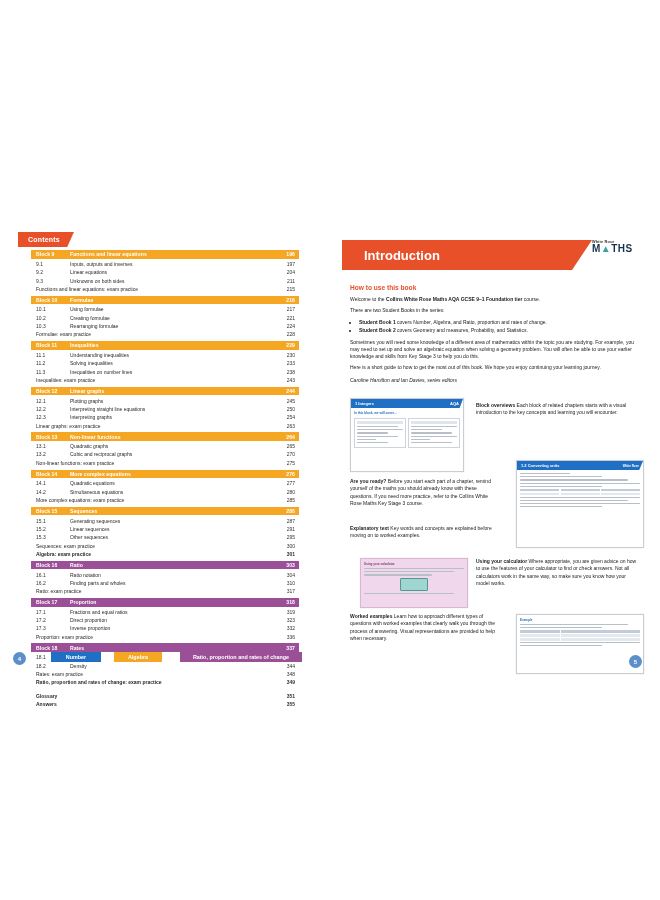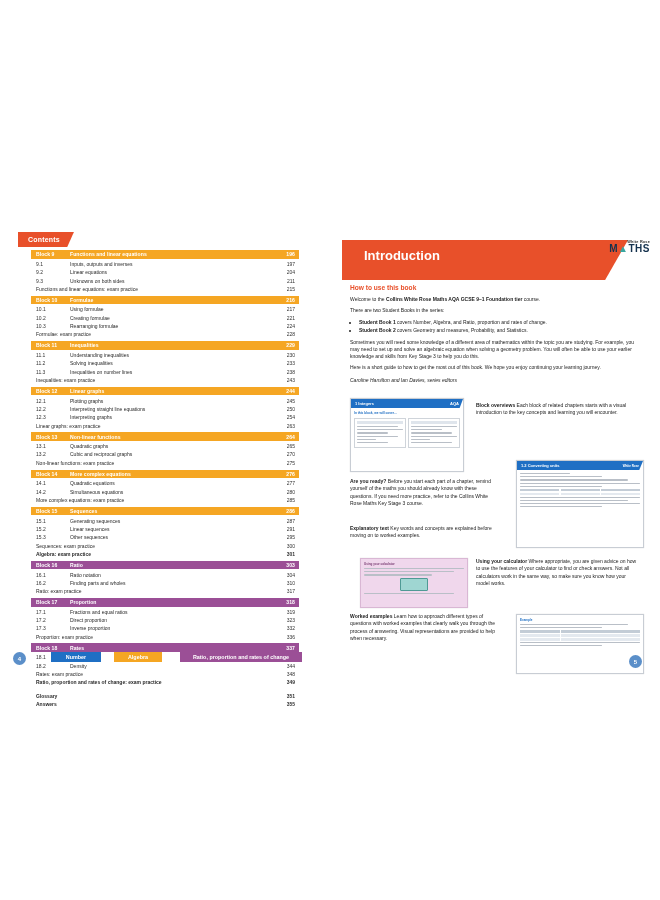--- a/index.html
+++ b/index.html
@@ -37,24 +37,24 @@
   .pgbadge{position:absolute;width:13px;height:13px;border-radius:50%;background:#5B8FC9;
     color:#fff;font-size:6px;font-weight:bold;display:flex;align-items:center;justify-content:center;}
   .pgbadge.left{left:13px;top:4px;}
   .tag{position:absolute;top:4px;height:10px;display:flex;align-items:center;justify-content:center;
     color:#ffffff;font-size:5.4px;font-weight:bold;padding:0 6px;box-sizing:border-box;}
   .tag.number{left:51px;width:50px;background:#1F6FC4;}
   .tag.algebra{left:114px;width:48px;background:#F5A623;}
   .tag.ratio{left:180px;width:122px;background:#9B4F96;}
 
   
-  .intro-banner{position:absolute;left:12px;top:12px;width:250px;height:40px;background:#E8502A;
-    clip-path:polygon(0 0,100% 0,92% 100%,0 100%);padding-left:36px;}
+  .intro-banner{position:absolute;left:12px;top:12px;width:250px;height:30px;background:#E8502A;
+    clip-path:polygon(0 0,100% 0,92% 100%,0 100%);}
   .intro-banner span{position:absolute;left:22px;top:8px;color:#ffffff;font-size:13px;font-weight:bold;}
-  .wrlogo{position:absolute;right:10px;top:12px;width:58px;text-align:right;}
+  .wrlogo{position:absolute;right:10px;top:12px;width:58px;text-align:left;}
   .wrlogo .wr-small{font-size:3.8px;color:#2b2b2b;font-weight:bold;letter-spacing:.2px;}
   .wrlogo .wr-big{font-size:10px;color:#14314d;font-weight:bold;letter-spacing:.5px;line-height:1;}
   .wrlogo .wr-big i{color:#3aa6a0;font-style:normal;}
 
   .howto{position:absolute;left:20px;top:56px;width:290px;}
   .howto h3{margin:0 0 5px 0;font-size:6.6px;color:#E8502A;font-weight:bold;}
   .howto p{margin:0 0 4px 0;font-size:5px;line-height:1.45;color:#222;}
   .howto ul{margin:0 0 4px 0;padding-left:9px;}
   .howto li{font-size:5px;line-height:1.5;color:#222;margin-bottom:1px;}
   .howto .sig{font-style:italic;font-size:5px;color:#222;margin-top:5px;}

